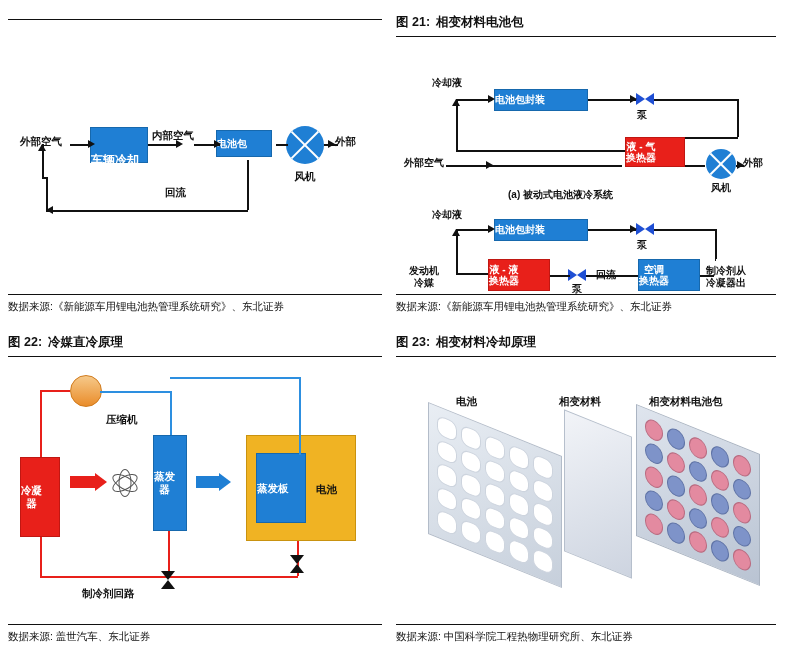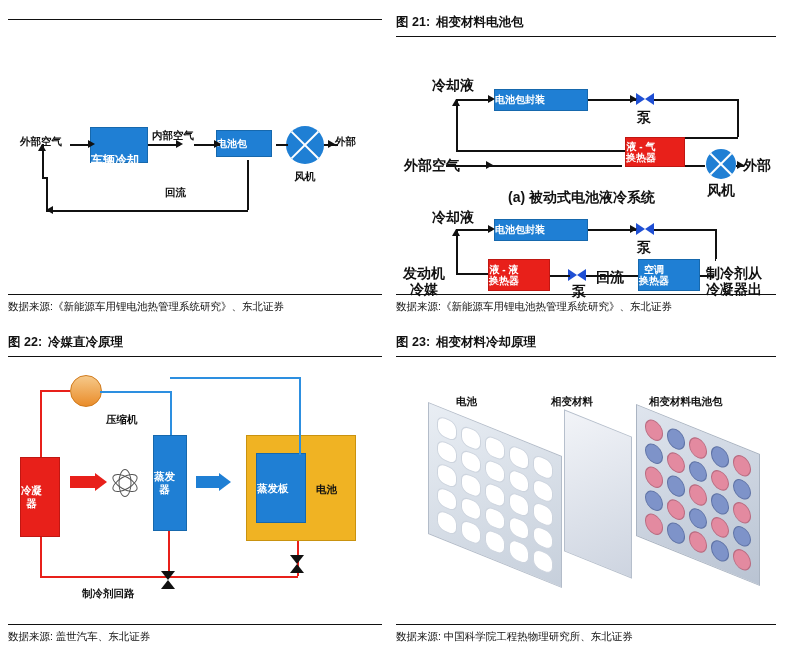--- a/index.html
+++ b/index.html
@@ -34,21 +34,21 @@
     text-align:center;line-height:1.15;
     font-size:10.5px;font-weight:bold;
   }
   .blue{background:#1f7fd4;color:#fff;border:1px solid #1668ad;}
   .red{background:#e8201a;color:#fff;border:1px solid #c01712;}
   .yellow{background:#f0b323;color:#111;border:1px solid #c9920f;}
   .label{
     position:absolute;font-size:10.5px;font-weight:bold;color:#111;
     white-space:nowrap;line-height:1.15;text-align:center;
   }
-  .label.small{font-size:14px;}
+  .label.small{font-size:10px;}
   .line{position:absolute;background:#111;}
   .line.h{height:1.6px;}
   .line.v{width:1.6px;}
   .rline{position:absolute;background:#e8201a;}
   .rline.h{height:1.6px;}
   .rline.v{width:1.6px;}
   .bline{position:absolute;background:#2d8fe0;}
   .bline.h{height:1.6px;}
   .bline.v{width:1.6px;}
   .arrow{position:absolute;width:0;height:0;}
@@ -314,21 +314,21 @@
   <div class="panel" style="left:396px;top:334px;width:380px;height:310px;">
     <div class="fig-title">
       <span>图 23:</span>
       <span>相变材料冷却原理</span>
     </div>
     <div class="fig-rule"></div>
 
     <div class="canvas" style="position:relative;height:258px;overflow:hidden;">
 
       <div class="label" style="left:60px;top:38px;">电池</div>
-      <div class="label" style="left:155px;top:38px;">相变材料</div>
+      <div class="label" style="left:163px;top:38px;">相变材料</div>
       <div class="label" style="left:253px;top:38px;">相变材料电池包</div>
 
       <div class="slab" style="left:32px;top:72px;width:132px;height:130px;background:linear-gradient(140deg,#e9eef4,#c6cfdb);transform:skewY(22deg);border:1px solid #b3bcc9;">
         <div class="cells" style="left:8px;top:8px;width:116px;height:114px;grid-template-columns:repeat(5,1fr);grid-template-rows:repeat(5,1fr);gap:4px;">
           <div class="cell" style="background:#fff;border:1px solid #cdd4de;border-radius:40%;"></div>
           <div class="cell" style="background:#fff;border:1px solid #cdd4de;border-radius:40%;"></div>
           <div class="cell" style="background:#fff;border:1px solid #cdd4de;border-radius:40%;"></div>
           <div class="cell" style="background:#fff;border:1px solid #cdd4de;border-radius:40%;"></div>
           <div class="cell" style="background:#fff;border:1px solid #cdd4de;border-radius:40%;"></div>
           <div class="cell" style="background:#fff;border:1px solid #cdd4de;border-radius:40%;"></div>

